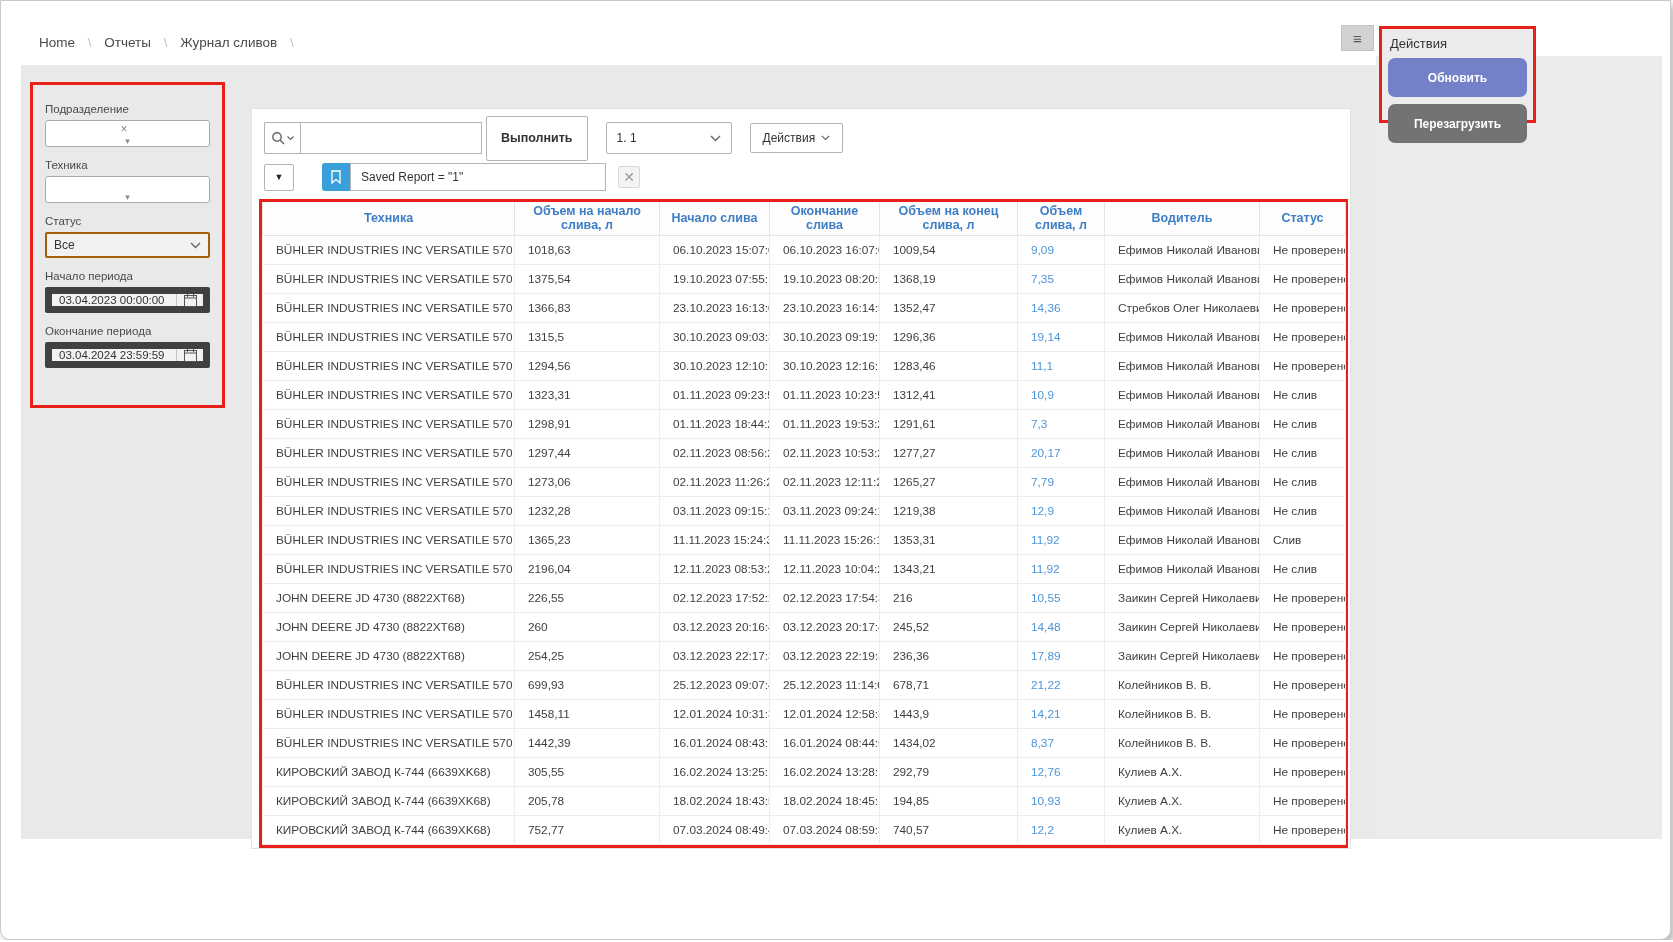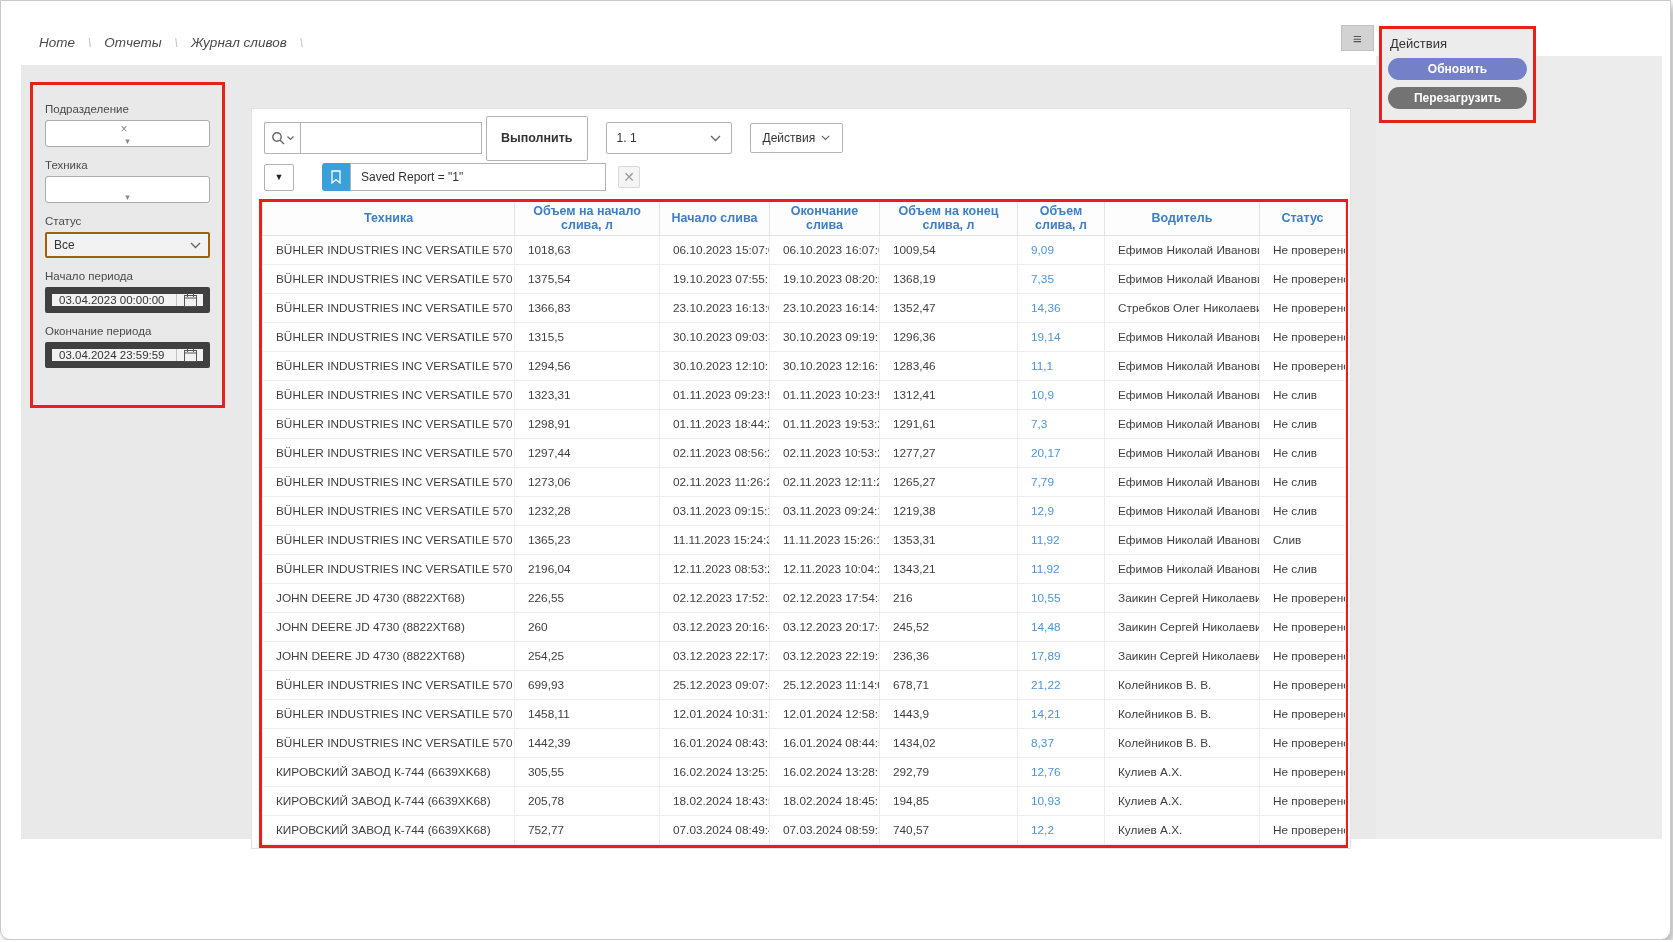--- a/index.html
+++ b/index.html
@@ -2,21 +2,21 @@
 <html><head>
 <meta charset="utf-8">
 <style>
   * { margin:0; padding:0; box-sizing:border-box; }
   html,body { background:#fff; font-family:"Liberation Sans", sans-serif; }
   .frame { position:relative; width:1671px; height:940px; background:#fff;
            border:1px solid #c9c9c9; border-radius:0 0 10px 10px;
            box-shadow:4px 5px 8px rgba(0,0,0,.28); overflow:hidden; }
 
   
-  .breadcrumb { position:absolute; left:38px; top:34px; font-size:13.5px; color:#4a4a4a;font-style:italic; }
+  .breadcrumb { position:absolute; left:38px; top:34px; font-size:13.5px; color:#4a4a4a; }
   .breadcrumb .sep { color:#b9c4cc; margin:0 9px; }
   .breadcrumb .crumb { color:#4a4a4a; cursor:pointer; }
 
   
   .hamburger { position:absolute; left:1340px; top:24px; width:33px; height:26px;
                background:#d2d2d2; border:1px solid #c2c2c2; display:flex;
                align-items:center; justify-content:center; color:#555; font-size:15px; cursor:pointer; }
 
   
   .content-bg { position:absolute; left:20px; top:64px; width:1641px; height:774px; background:#e9e9e9; }
@@ -86,22 +86,22 @@
   table.report .c2 { width:110px;margin-top:16px; } table.report .c3 { width:110px; }
   table.report .c4 { width:138px; } table.report .c5 { width:87px; }
   table.report .c6 { width:155px; } table.report .c7 { width:86px; }
   table.report td.c5 { color:#4d94d8; cursor:pointer; }
 
   
   .right-bg { position:absolute; left:1375px; top:55px; width:286px; height:783px; background:#ececec; }
   .actions-panel { position:absolute; left:1378px; top:25px; width:157px; height:97px;
                    border:3px solid #e8201a; background:#ececec; }
   .actions-title { font-size:13px; font-weight:400; color:#333; padding:7px 0 7px 8px; }
-  .btn-refresh, .btn-reload { display:block; width:139px; height:22px; margin:0 auto 7px auto;
-                   border:none; border-radius:12px; color:#fff; font-size:12px; cursor:pointer;
+  .btn-refresh, .btn-reload { display:block; width:139px; height:39px; margin:0 auto 7px auto;
+                   border:none; border-radius:7px; color:#fff; font-size:12px; cursor:pointer;
                    font-family:"Liberation Sans", sans-serif; }
   .btn-refresh { background:#7480c8; font-weight:700; }
   .btn-reload { background:#737373;font-weight:bold; }
 
   svg { display:block; }
 </style>
 </head>
 <body>
 
 <div class="frame">

